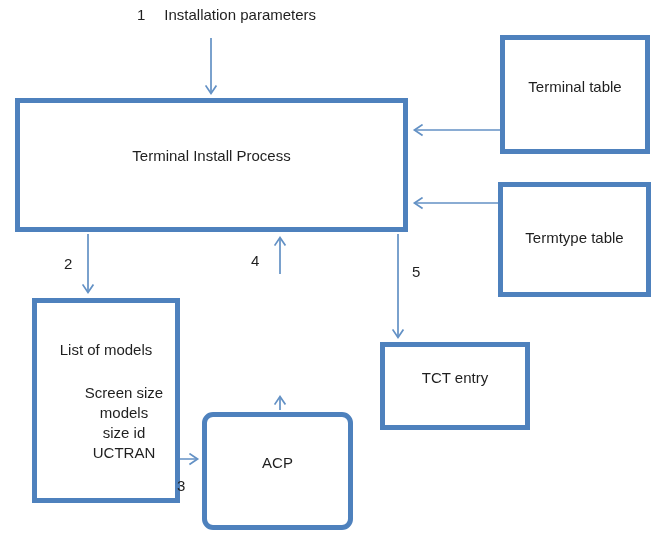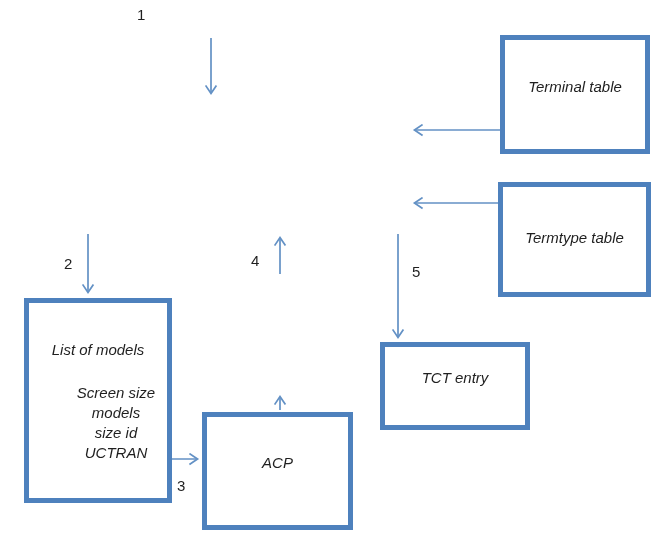--- a/index.html
+++ b/index.html
@@ -36,28 +36,27 @@
   .box {
     position: absolute;
     border: 5px solid var(--box-border, #4E81BD);
     background: #ffffff;
     display: flex;
     flex-direction: column;
     align-items: center;
     justify-content: center;
     text-align: right;
     line-height: 20px;
-    font-style: italic;
   }
   .box-tip            { left: 15px;  top: 98px;  width: 393px; height: 134px; padding-bottom: 18px; }
   .box-terminal-table { left: 500px; top: 35px;  width: 150px; height: 119px; padding-bottom: 16px; }
   .box-termtype-table { left: 498px; top: 182px; width: 153px; height: 115px; padding-bottom: 3px; }
-  .box-list           { left: 24px;  top: 298px; width: 148px; height: 205px; }
+  .box-list           { left: 32px;  top: 298px; width: 148px; height: 205px; }
   .box-terminal-id    { left: 203px; top: 275px; width: 150px; height: 117px; padding-bottom: 13px; line-height: 22px; }
-  .box-acp            { left: 202px; top: 412px; width: 151px; height: 118px; padding-bottom: 16px; }
+  .box-acp            { left: 202px; top: 412px; width: 151px; height: 118px; padding-bottom: 16px; border-radius: 11px; }
   .box-tct            { left: 380px; top: 342px; width: 150px; height: 88px; padding-bottom: 16px; }
 
   .list-title   { line-height: 22px; margin-bottom: 22px; }
   .list-detail  { line-height: 20px; margin-left: 36px; }
 
   .caption {
     position: absolute;
     left: 137px;
     top: 6px;
     display: flex;
@@ -86,22 +85,26 @@
     <line class="arrow-line" x1="498" y1="203" x2="415" y2="203" marker-end="url(#ah)"></line>
     <line class="arrow-line" x1="88" y1="234" x2="88" y2="292" marker-end="url(#ah)"></line>
     <line class="arrow-line" x1="164" y1="459" x2="197" y2="459" marker-end="url(#ah)"></line>
     <line class="arrow-line" x1="280" y1="410" x2="280" y2="397" marker-end="url(#ah)"></line>
     <line class="arrow-line" x1="280" y1="274" x2="280" y2="238" marker-end="url(#ah)"></line>
     <line class="arrow-line" x1="398" y1="234" x2="398" y2="337" marker-end="url(#ah)"></line>
   </svg>
 
   <div class="caption">
     <span>1</span>
+    <span>Installation parameters</span>
   </div>
 
+  <div class="box box-tip">
+    <div>Terminal Install Process</div>
+  </div>
 
   <div class="box box-terminal-table">
     <div>Terminal table</div>
   </div>
 
   <div class="box box-termtype-table">
     <div>Termtype table</div>
   </div>
 
   <div class="box box-list">

